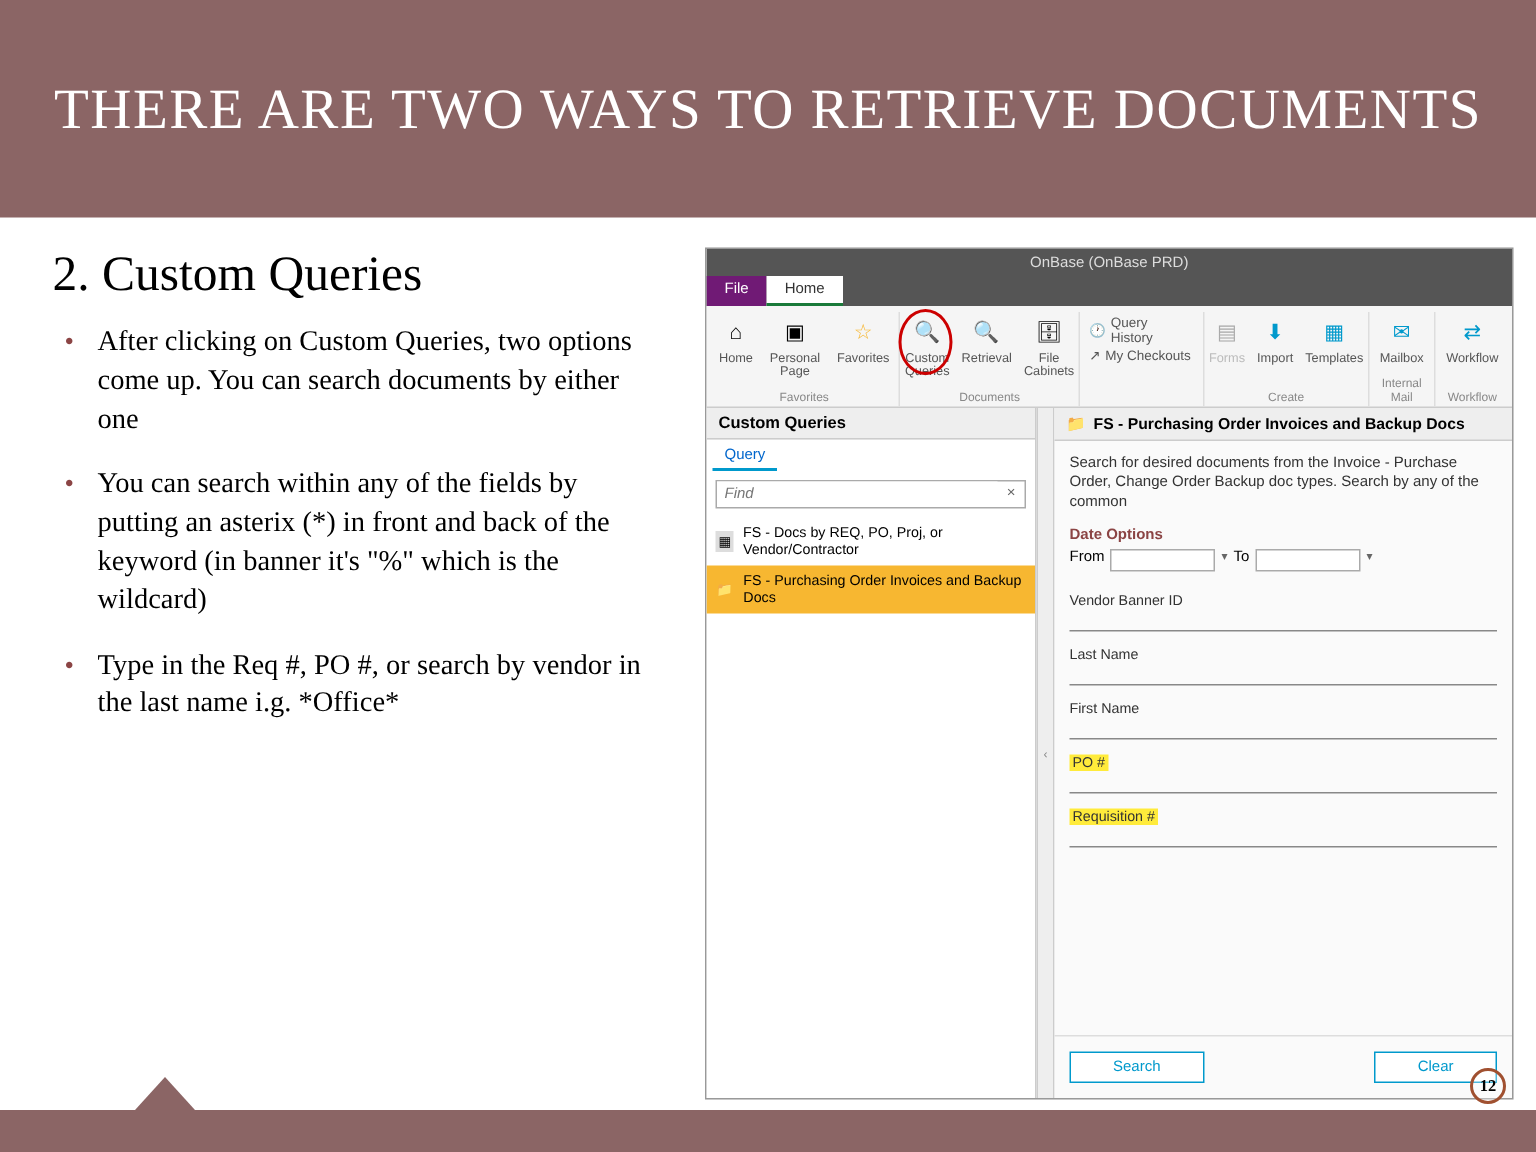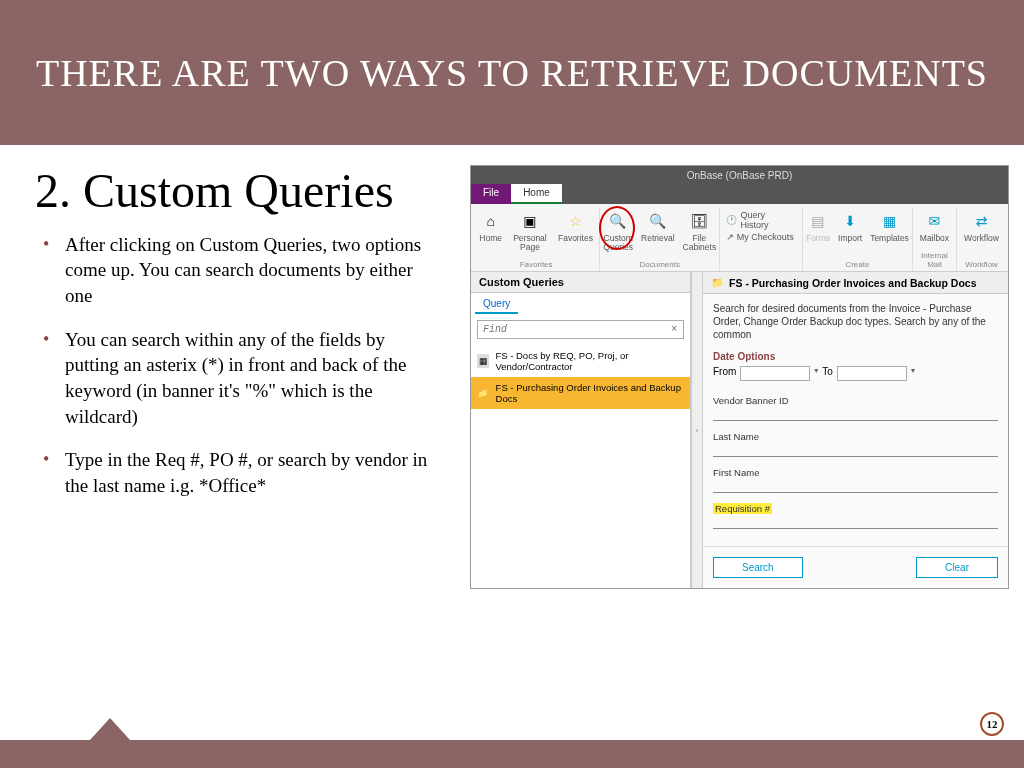--- a/index.html
+++ b/index.html
@@ -1,47 +1,47 @@
 <!DOCTYPE html>
 <html><head>
 <meta charset="utf-8">
 <style>
   * { margin: 0; padding: 0; box-sizing: border-box; }
   body { width: 1024px; height: 768px; font-family: Georgia, serif; background: #fff; position: relative; overflow: hidden; }
   .header { background: #8b6565; height: 145px; display: flex; align-items: center; justify-content: center; padding: 0 30px; }
   .header h1 { color: #fff; font-size: 38px; font-weight: normal; letter-spacing: 1px; font-family: 'Georgia', serif; }
   .content { display: flex; padding: 20px 0 0 0; height: 575px; }
   .left { width: 470px; padding: 0 30px 0 35px; }
-  .subtitle { font-size: 48px; font-family: Georgia, serif; margin-bottom: 14px; line-height: 1.1; }
+  .subtitle { font-size: 33px; font-family: Georgia, serif; margin-bottom: 14px; line-height: 1.1; }
   .bullets { list-style: none; padding-left: 30px; }
   .bullets li { position: relative; font-size: 19px; line-height: 1.35; margin-bottom: 18px; font-family: Georgia, serif; }
   .bullets li::before { content: "•"; position: absolute; left: -22px; color: #8b4444; font-size: 18px; }
   .right { flex: 1; padding-right: 15px; }
-  .app { width: 100%; height: 424px; background: #f0f0f0; border: 1px solid #999; font-family: 'Segoe UI', sans-serif; font-size: 10px; position: relative; overflow: hidden; }
+  .app { width: 100%; height: 568px; background: #f0f0f0; border: 1px solid #999; font-family: 'Segoe UI', sans-serif; font-size: 10px; position: relative; overflow: hidden; }
   .titlebar { background: #555; color: #ddd; height: 18px; display: flex; align-items: center; justify-content: center; font-size: 10px; }
   .tabs { display: flex; background: #555; height: 20px; }
   .tab { padding: 3px 12px; font-size: 10px; }
   .tab.file { background: #701a75; color: #fff; }
   .tab.home { background: #fff; color: #333; border-bottom: 2px solid #1a7a3a; }
   .ribbon { background: #f5f5f5; height: 68px; display: flex; border-bottom: 1px solid #ccc; padding: 4px 2px 0; }
   .rgroup { display: flex; flex-direction: column; align-items: center; border-right: 1px solid #ddd; padding: 0 2px; position: relative; }
   .rrow { display: flex; }
   .rbtn { display: flex; flex-direction: column; align-items: center; padding: 2px 4px; cursor: pointer; position: relative; }
   .ricon { width: 22px; height: 22px; display: flex; align-items: center; justify-content: center; font-size: 14px; }
   .rlabel { font-size: 8.5px; color: #555; text-align: center; line-height: 1; margin-top: 2px; max-width: 40px; }
   .glabel { font-size: 8px; color: #888; text-align: center; position: absolute; bottom: 2px; width: 100%; }
   .circle { position: absolute; border: 2px solid #cc0000; border-radius: 50%; width: 36px; height: 44px; top: -2px; left: 0; pointer-events: none; }
   .small-links { display: flex; flex-direction: column; padding: 2px 6px; font-size: 9px; color: #555; gap: 2px; }
   .small-links div { display: flex; align-items: center; gap: 3px; }
   .workspace { display: flex; height: calc(100% - 106px); }
   .sidebar { width: 220px; background: #fff; border-right: 1px solid #ccc; }
   .panel-head { background: #eee; padding: 4px 8px; font-size: 11px; font-weight: bold; border-bottom: 1px solid #ccc; }
   .subtab { color: #0066cc; font-size: 10px; padding: 3px 8px; border-bottom: 2px solid #0099cc; display: inline-block; margin: 2px 0 0 4px; }
   .find { margin: 6px 6px; display: flex; border: 1px solid #aaa; }
-  .find input { flex: 1; border: none; padding: 3px 5px; font-size: 10px; outline: none; font-style: italic; color: #999; font-family: Liberation Mono, monospace; }
+  .find input { flex: 1; border: none; padding: 3px 5px; font-size: 10px; outline: none; font-style: italic; color: #999; }
   .find span { padding: 2px 6px; color: #666; cursor: pointer; }
   .list-item { display: flex; align-items: center; padding: 5px 6px; gap: 6px; font-size: 9.5px; cursor: pointer; }
   .list-item.sel { background: #f7b731; }
   .li-icon { width: 14px; height: 14px; background: #ddd; display: flex; align-items: center; justify-content: center; font-size: 9px; }
   .main { flex: 1; background: #fafafa; display: flex; flex-direction: column; }
   .main-head { background: #eee; padding: 4px 8px; font-size: 10.5px; font-weight: bold; display: flex; align-items: center; gap: 5px; border-bottom: 1px solid #ccc; }
   .main-body { padding: 8px 10px; flex: 1; overflow: hidden; }
   .desc { font-size: 10px; color: #333; margin-bottom: 10px; line-height: 1.3; }
   .section-label { font-size: 10px; font-weight: bold; color: #8b4444; margin-bottom: 4px; }
   .date-row { display: flex; align-items: flex-start; gap: 4px; font-size: 10px; margin-bottom: 14px; }
@@ -190,20 +190,21 @@
               <span>From</span>
               <input style="">
                 <span style="font-size:8px;color:#666">▾</span>
               <span>To</span>
               <input style="">
                 <span style="font-size:8px;color:#666">▾</span>
             </div>
             <div class="field"><span class="flabel">Vendor Banner ID</span><input class="finput" style=""></div>
             <div class="field"><span class="flabel">Last Name</span><input class="finput" style=""></div>
             <div class="field"><span class="flabel">First Name</span><input class="finput" style=""></div>
+            <div class="field"><span class="flabel hl">PO #</span><input class="finput" style=""></div>
             <div class="field"><span class="flabel hl">Requisition #</span><input class="finput" style=""></div>
           </div>
           <div class="btnrow">
             <button class="btn">Search</button>
             <button class="btn">Clear</button>
           </div>
         </div>
       </div>
     </div>
   </div>

